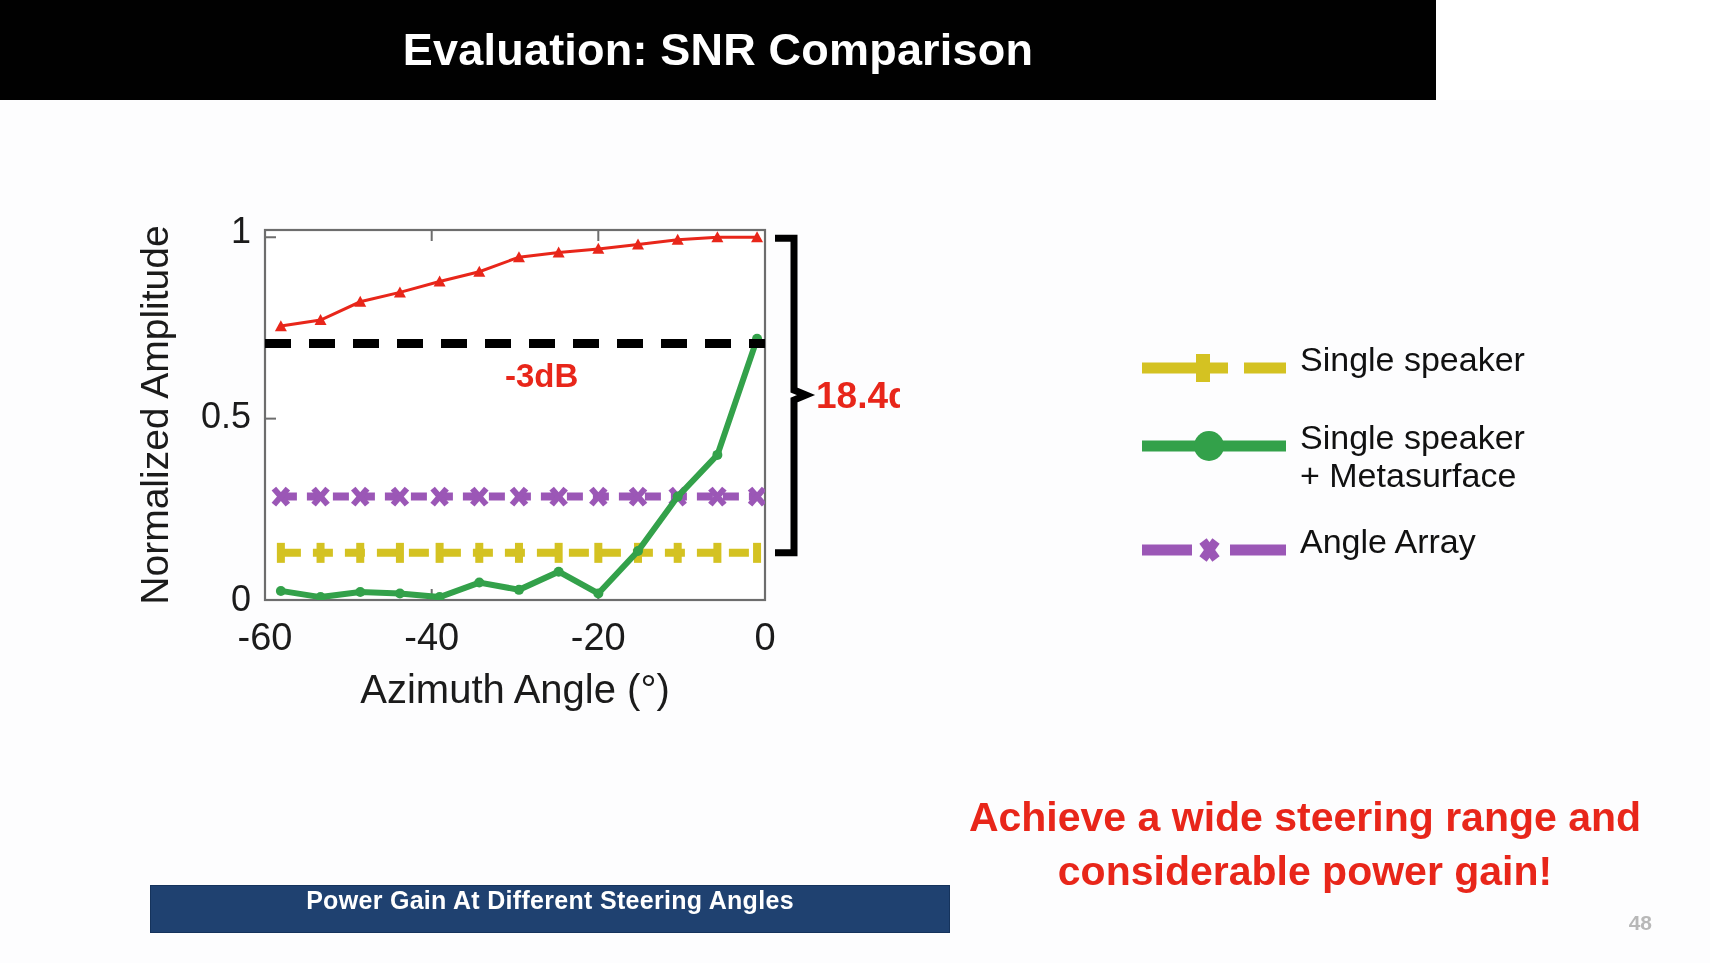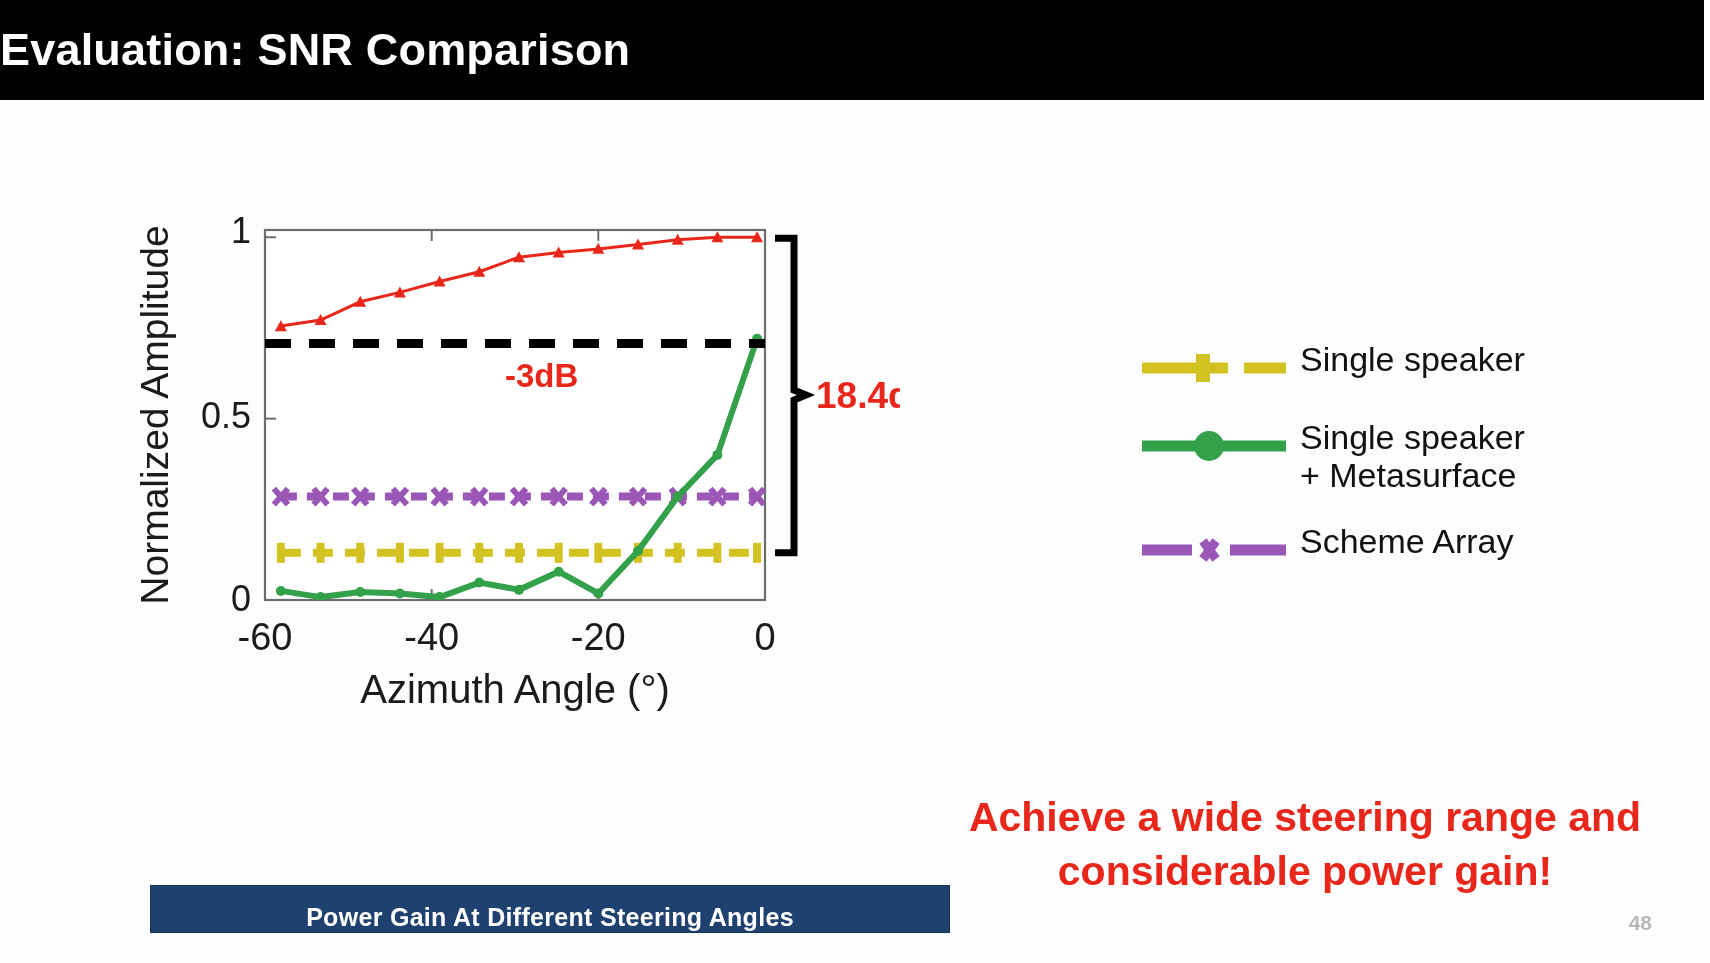--- a/index.html
+++ b/index.html
@@ -12,26 +12,26 @@
     height: 963px;
     position: relative;
     overflow: hidden;
     font-family: "Liberation Sans", sans-serif;
   }
 
   
   #title-bar {
     position: absolute;
     left: 0; top: 0;
-    width: 1704px;
+    width: 1436px;
     height: 100px;
     background: #010101;
     display: flex;
     align-items: center;
-    justify-content: flex-start;
+    justify-content: center;
   }
   #title-text {
     color: #ffffff;
     font-size: 45px;
     font-weight: bold;
     letter-spacing: 0.2px;
     font-family: "Liberation Sans", sans-serif;
   }
 
   
@@ -57,21 +57,21 @@
   
   #caption-bar {
     position: absolute;
     left: 150px;
     top: 785px;
     width: 800px;
     height: 48px;
     background: #1f4170;
     border: 1px solid #15335c;
     display: flex;
-    align-items: flex-end;
+    align-items: flex-start;
     justify-content: center;
     box-sizing: border-box;
   }
   #caption-text {
     color: #ffffff;
     font-size: 25px;
     font-weight: bold;
     letter-spacing: 0.3px;
   }
 
@@ -348,21 +348,21 @@
       <div class="legend-sample">
         <svg width="148" height="44" viewBox="0 0 148 44">
           <line x1="2" y1="22" x2="52" y2="22" stroke="#9b57b6" stroke-width="11"></line>
           <line x1="90" y1="22" x2="146" y2="22" stroke="#9b57b6" stroke-width="11"></line>
           <g stroke="#9b57b6" stroke-width="9">
             <line x1="63" y1="13" x2="76" y2="31"></line>
             <line x1="76" y1="13" x2="63" y2="31"></line>
           </g>
         </svg>
       </div>
-      <div class="legend-label">Scheme Array</div>
+      <div class="legend-label">Angle Array</div>
     </div>
 
 
   </div>
 
   <div id="conclusion">
     <div>Achieve a wide steering range and</div>
     <div>considerable power gain!</div>
   </div>
 

